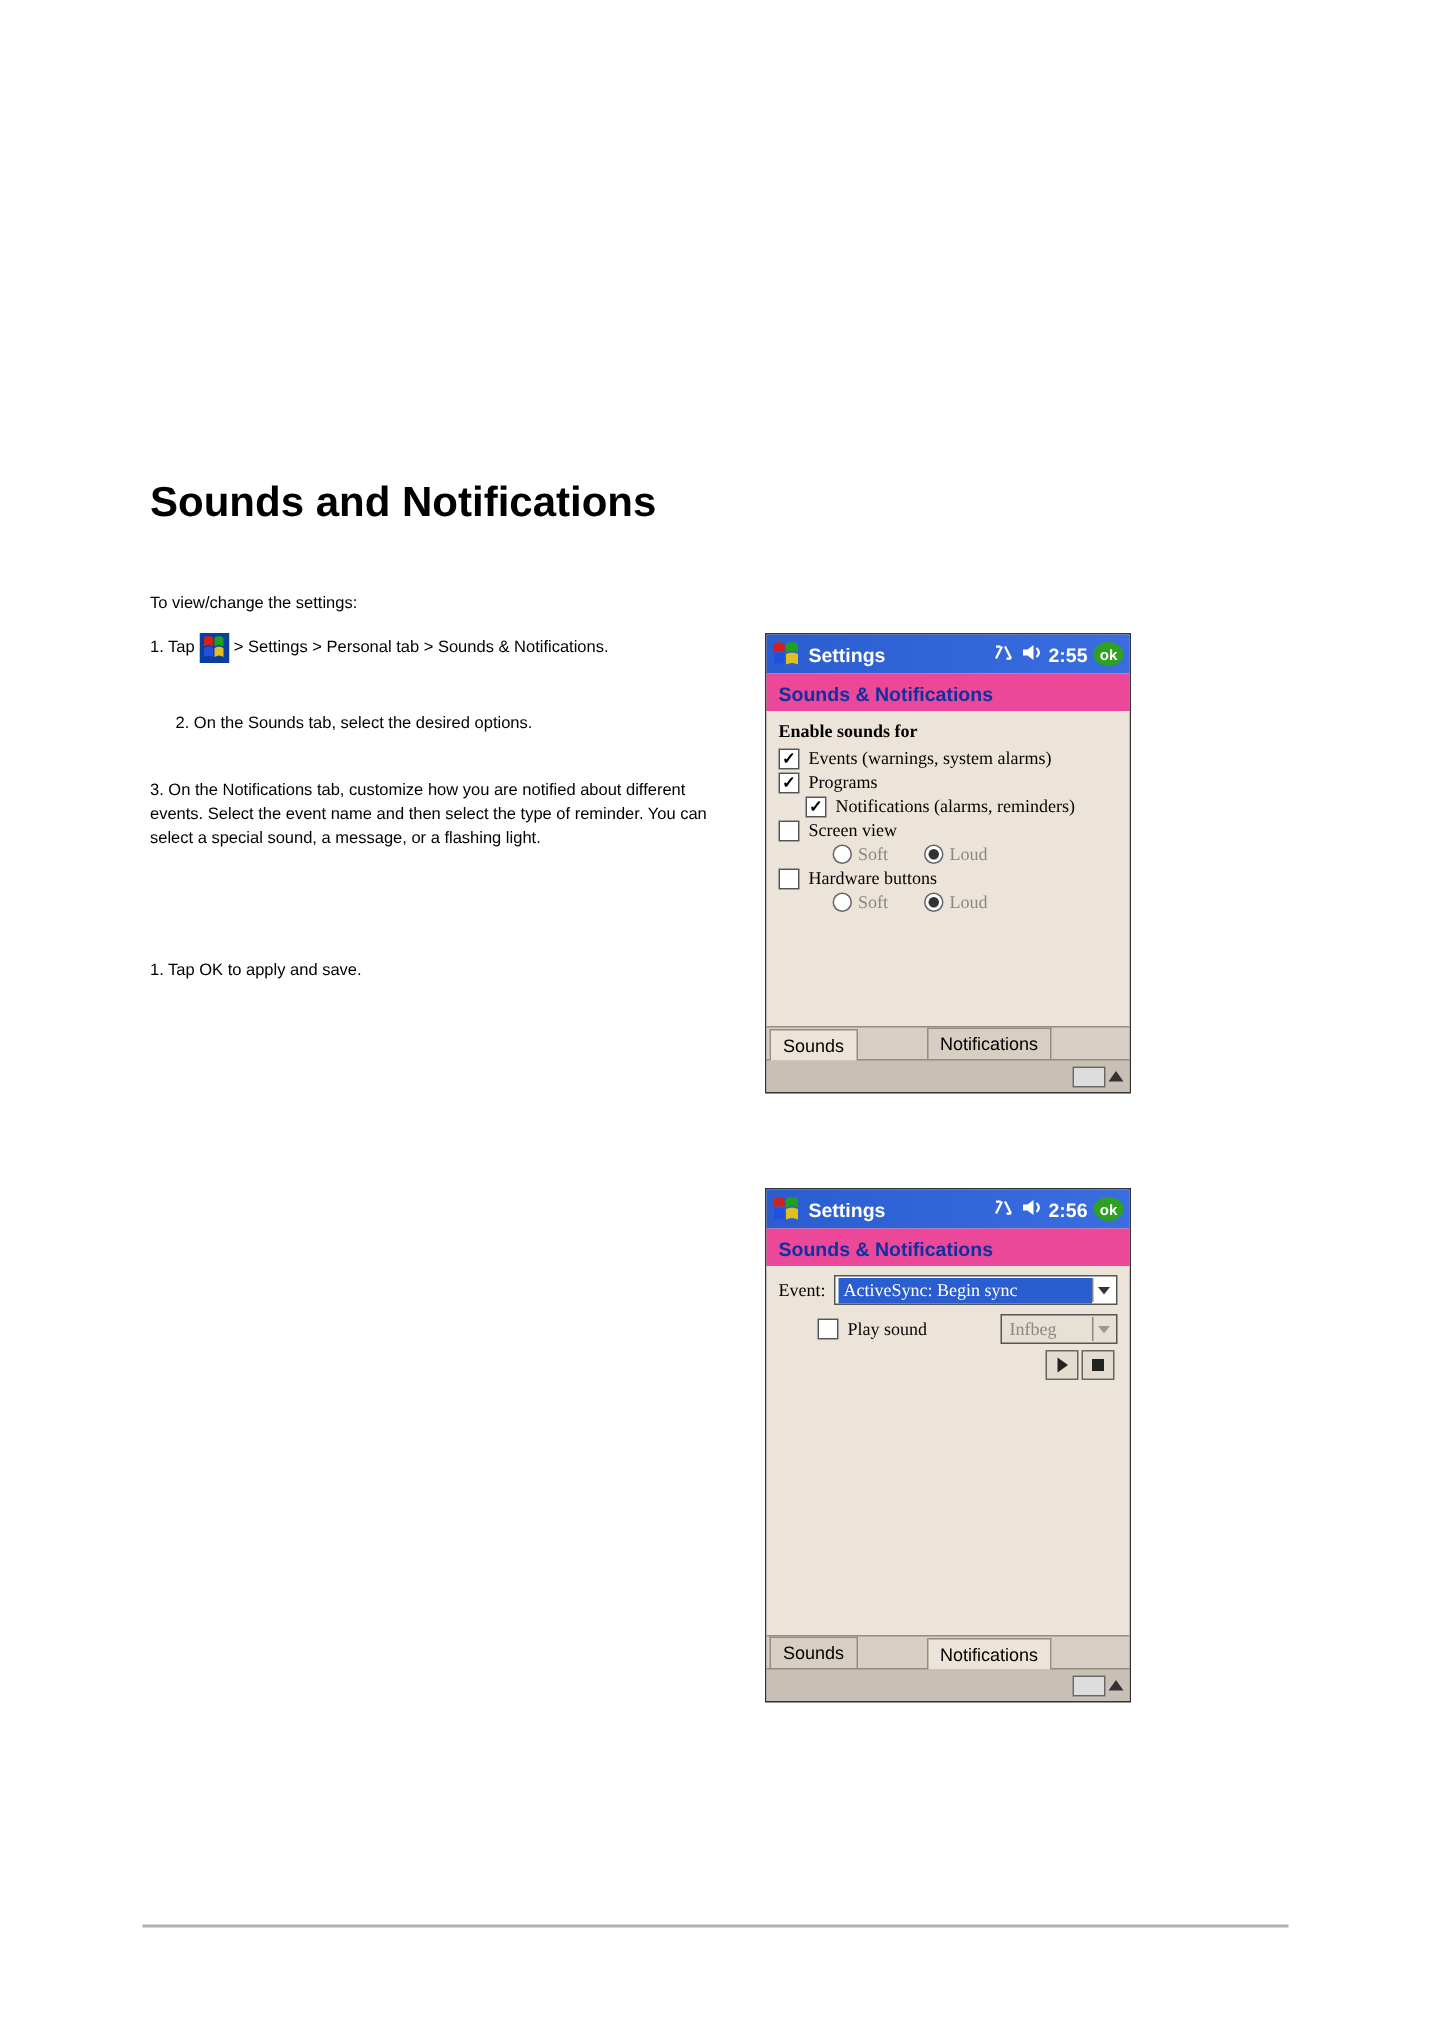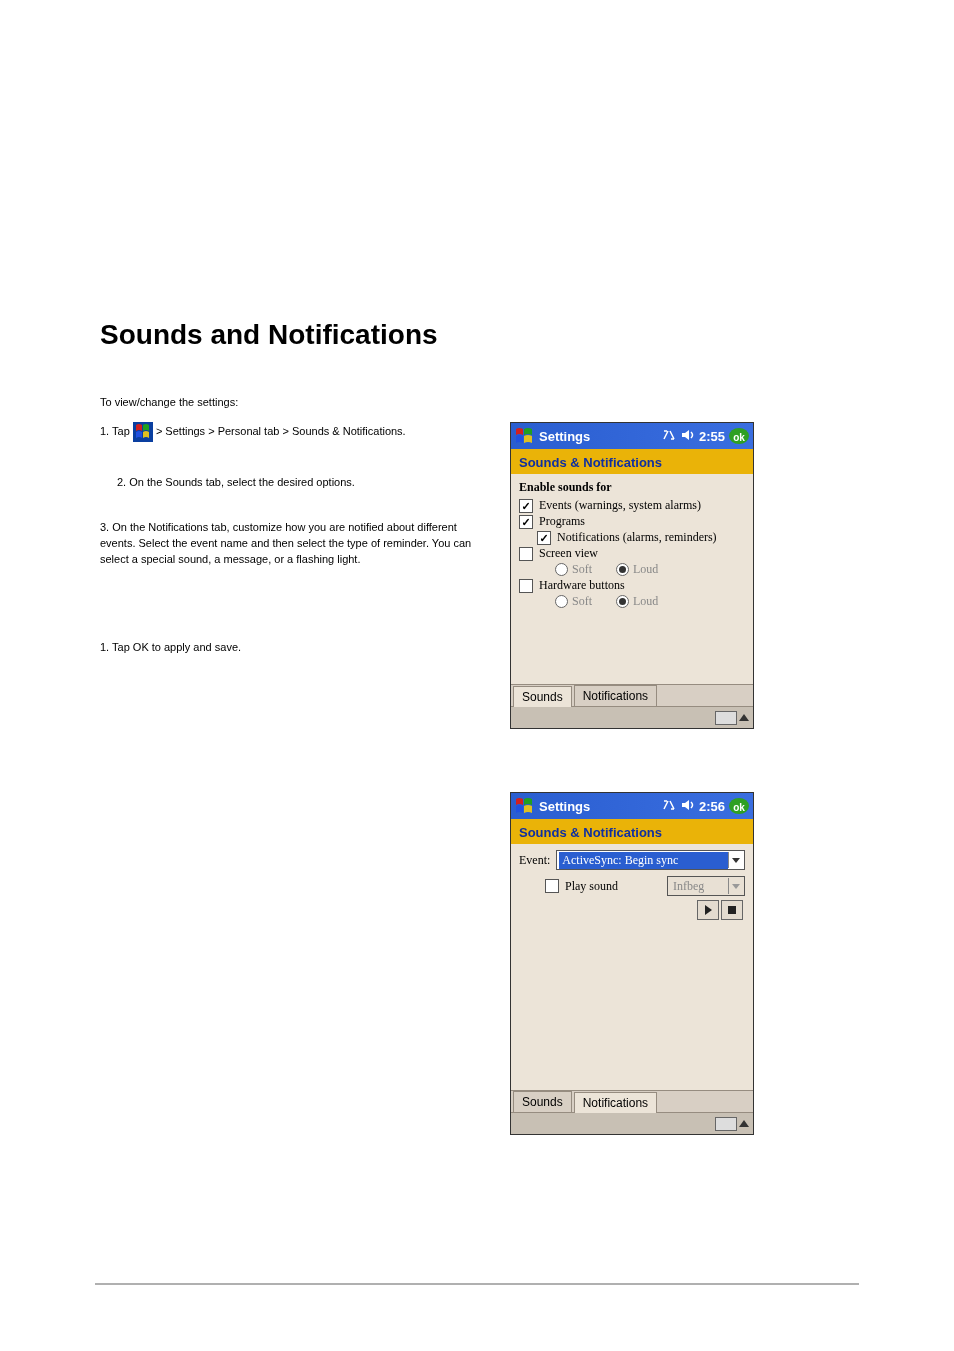--- a/index.html
+++ b/index.html
@@ -58,21 +58,21 @@
     font-size: 10px;
     line-height: 20px;
     text-align: center;
     margin-left: 2px;
   }
   .sub-title {
     color: #1030a0;
     font-weight: bold;
     font-size: 13px;
     padding: 6px 8px 4px;
-    background: #eab308;
+    background: #ec4899;
   }
   .content {
     padding: 4px 8px 6px;
     background: #ece4d8;
     font-family: Tahoma;
     font-size: 12px;
     color: #000;
   }
   .content.tall { height: 210px; }
   .content.tall2 { height: 246px; }
@@ -109,20 +109,21 @@
     position: absolute;
     top: 2px; left: 2px;
   }
   .dim { color: #888; }
   .tabbar {
     display: flex;
     align-items: flex-end;
     height: 22px;
     background: #d8cfc4;
     border-top: 1px solid #968c80;
+    gap: 44px;
   }
   .tab {
     padding: 3px 8px 3px;
     font-size: 12px;
     border: 1px solid #968c80;
     border-bottom: none;
     background: #d8cfc4;
     margin-top: -1px;
     margin-left: 2px;
   }

